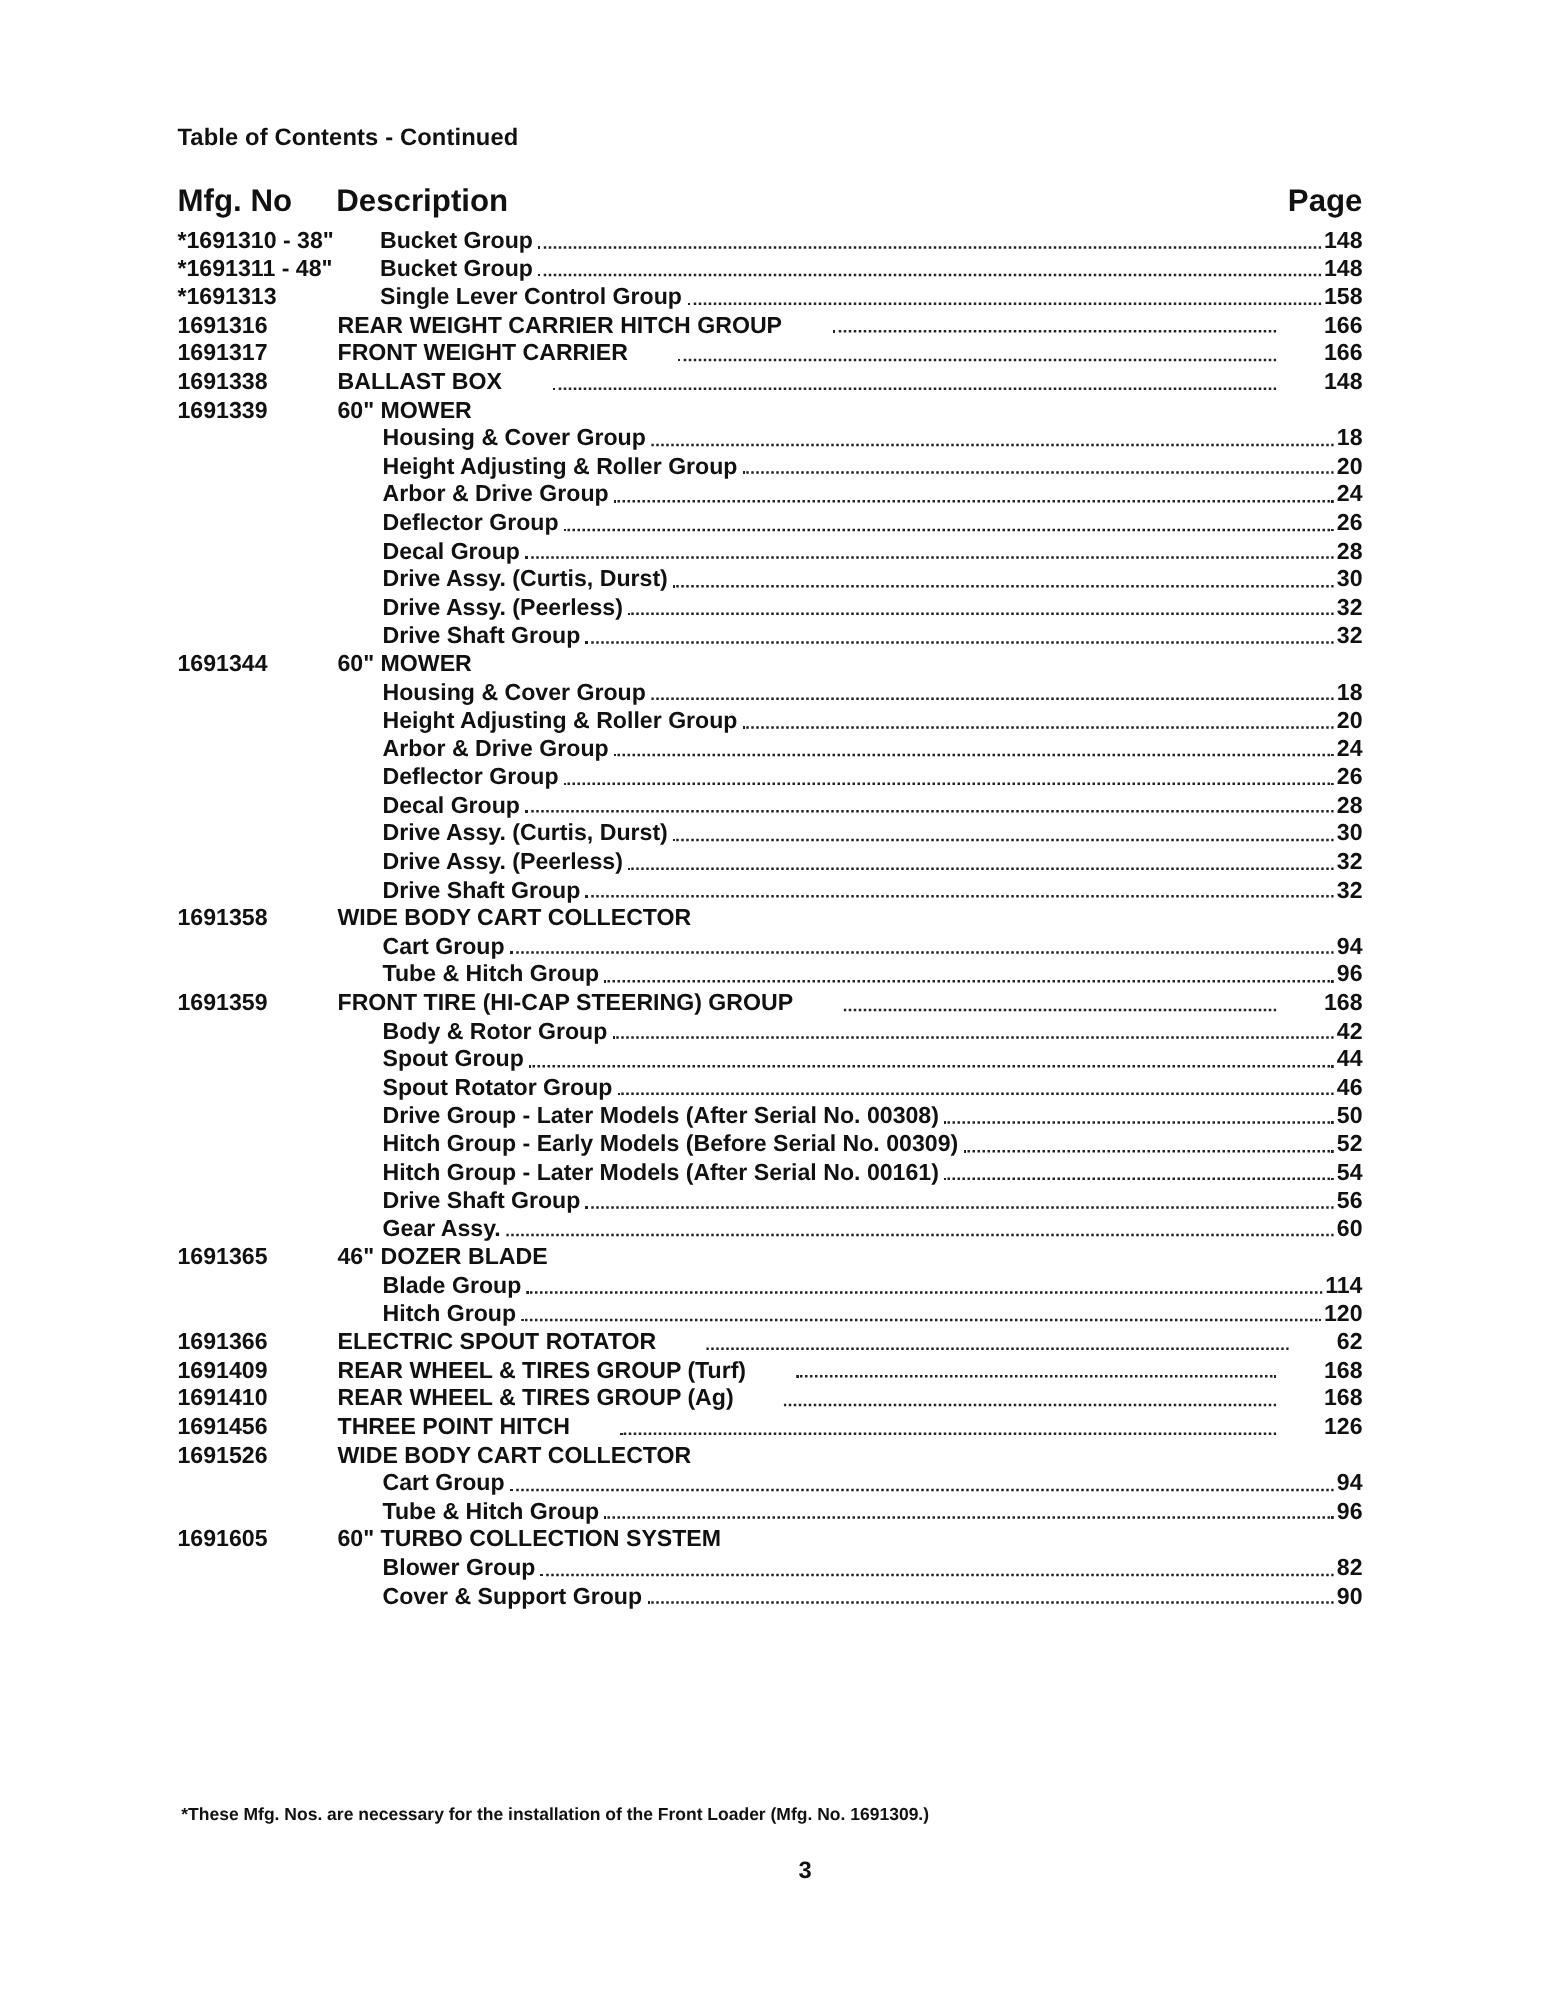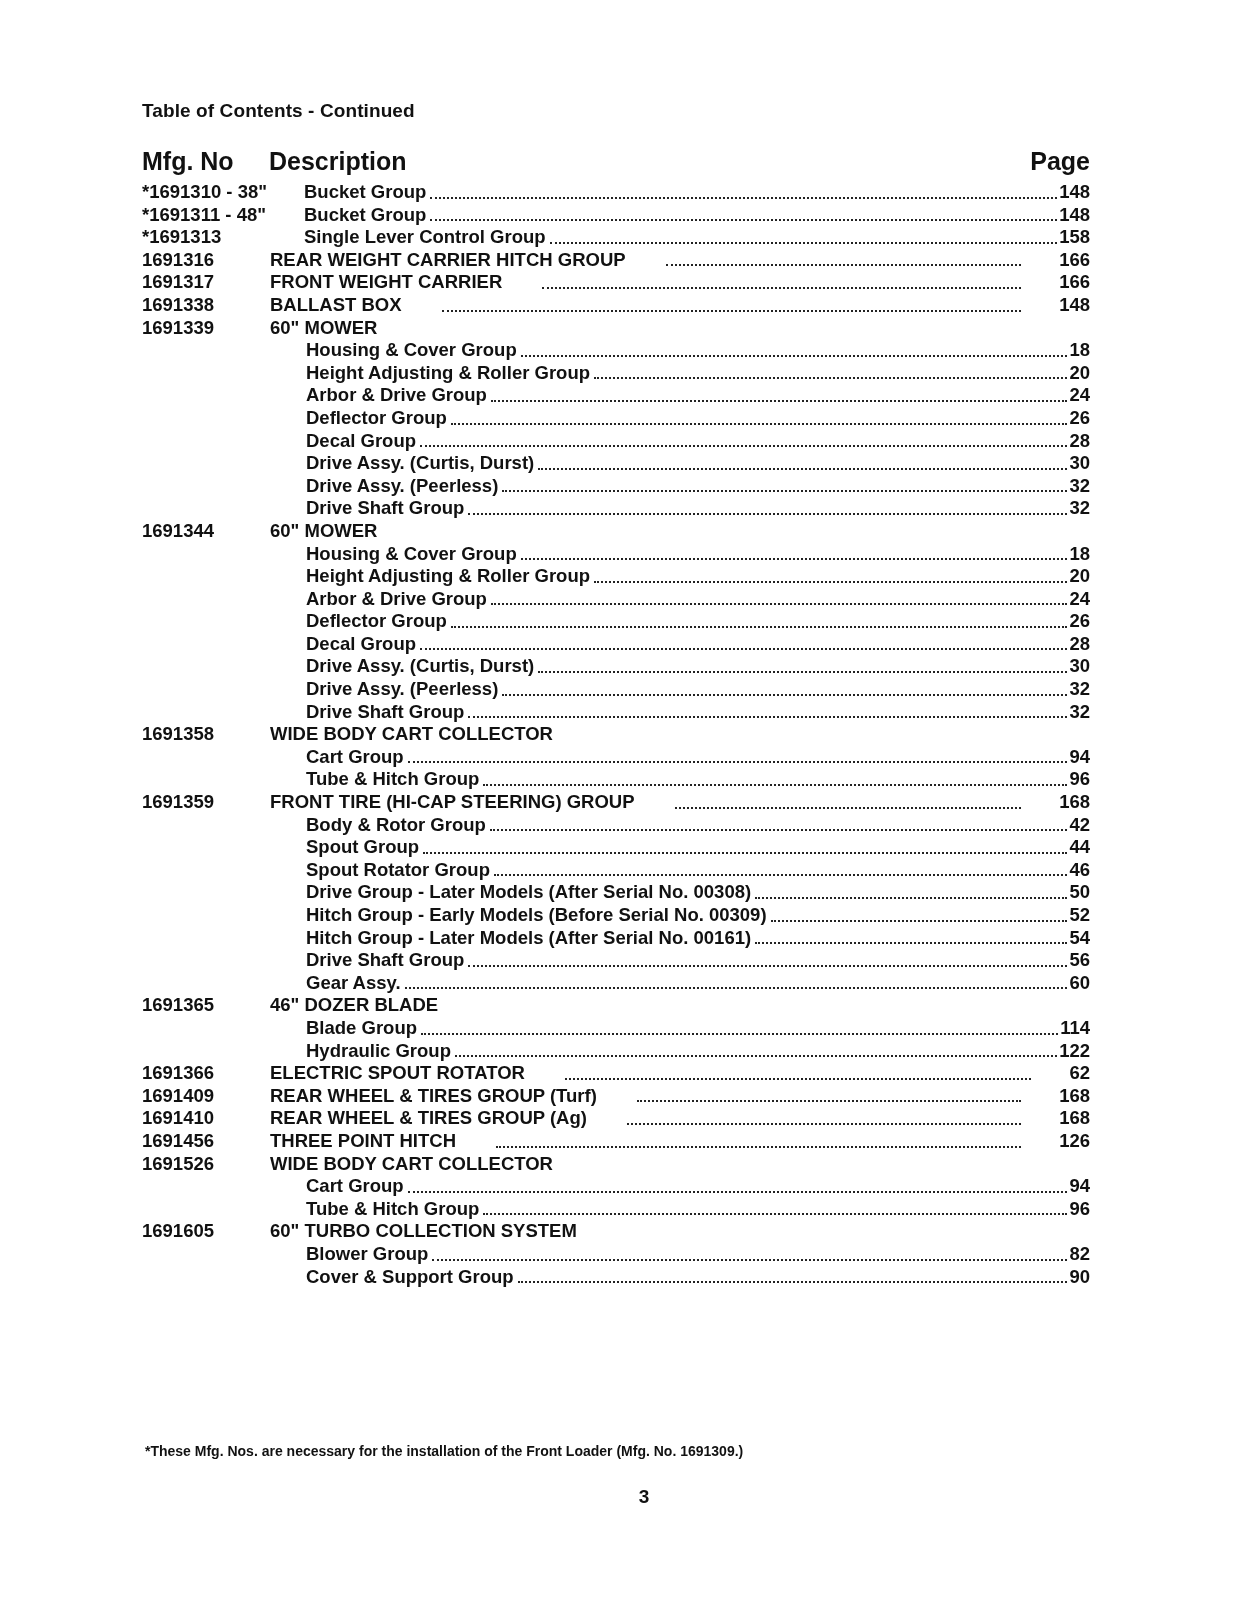--- a/index.html
+++ b/index.html
@@ -416,23 +416,23 @@
     <span class="mfg"></span>
     <span class="entry lvl1">
       <span class="desc">Blade Group</span>
       <span class="leader"></span>
       <span class="pg">114</span>
     </span>
   </div>
       <div class="row">
     <span class="mfg"></span>
     <span class="entry lvl1">
-      <span class="desc">Hydraulic Group</span>
-      <span class="leader"></span>
-      <span class="pg">122</span>
+      <span class="desc">Hitch Group</span>
+      <span class="leader"></span>
+      <span class="pg">120</span>
     </span>
   </div>
       <div class="row">
     <span class="mfg">1691366</span>
     <span class="entry lvl0">
       <span class="desc">ELECTRIC SPOUT ROTATOR</span>
       <span class="leader"></span>
       <span class="pg">62</span>
     </span>
   </div>

